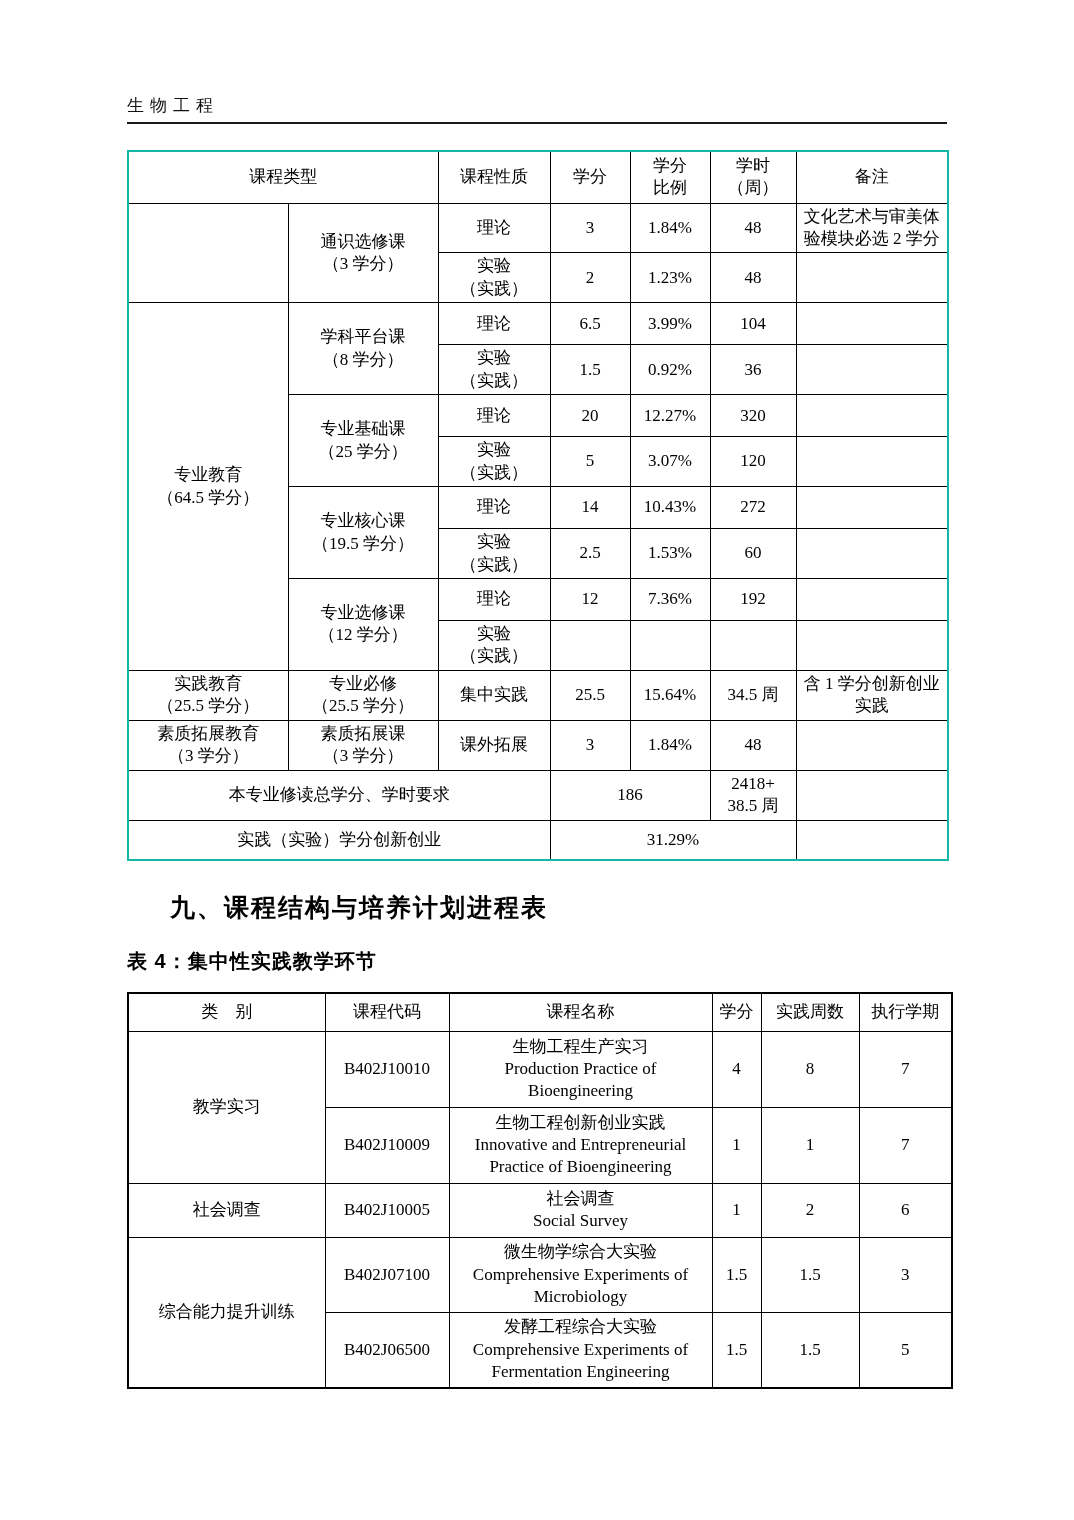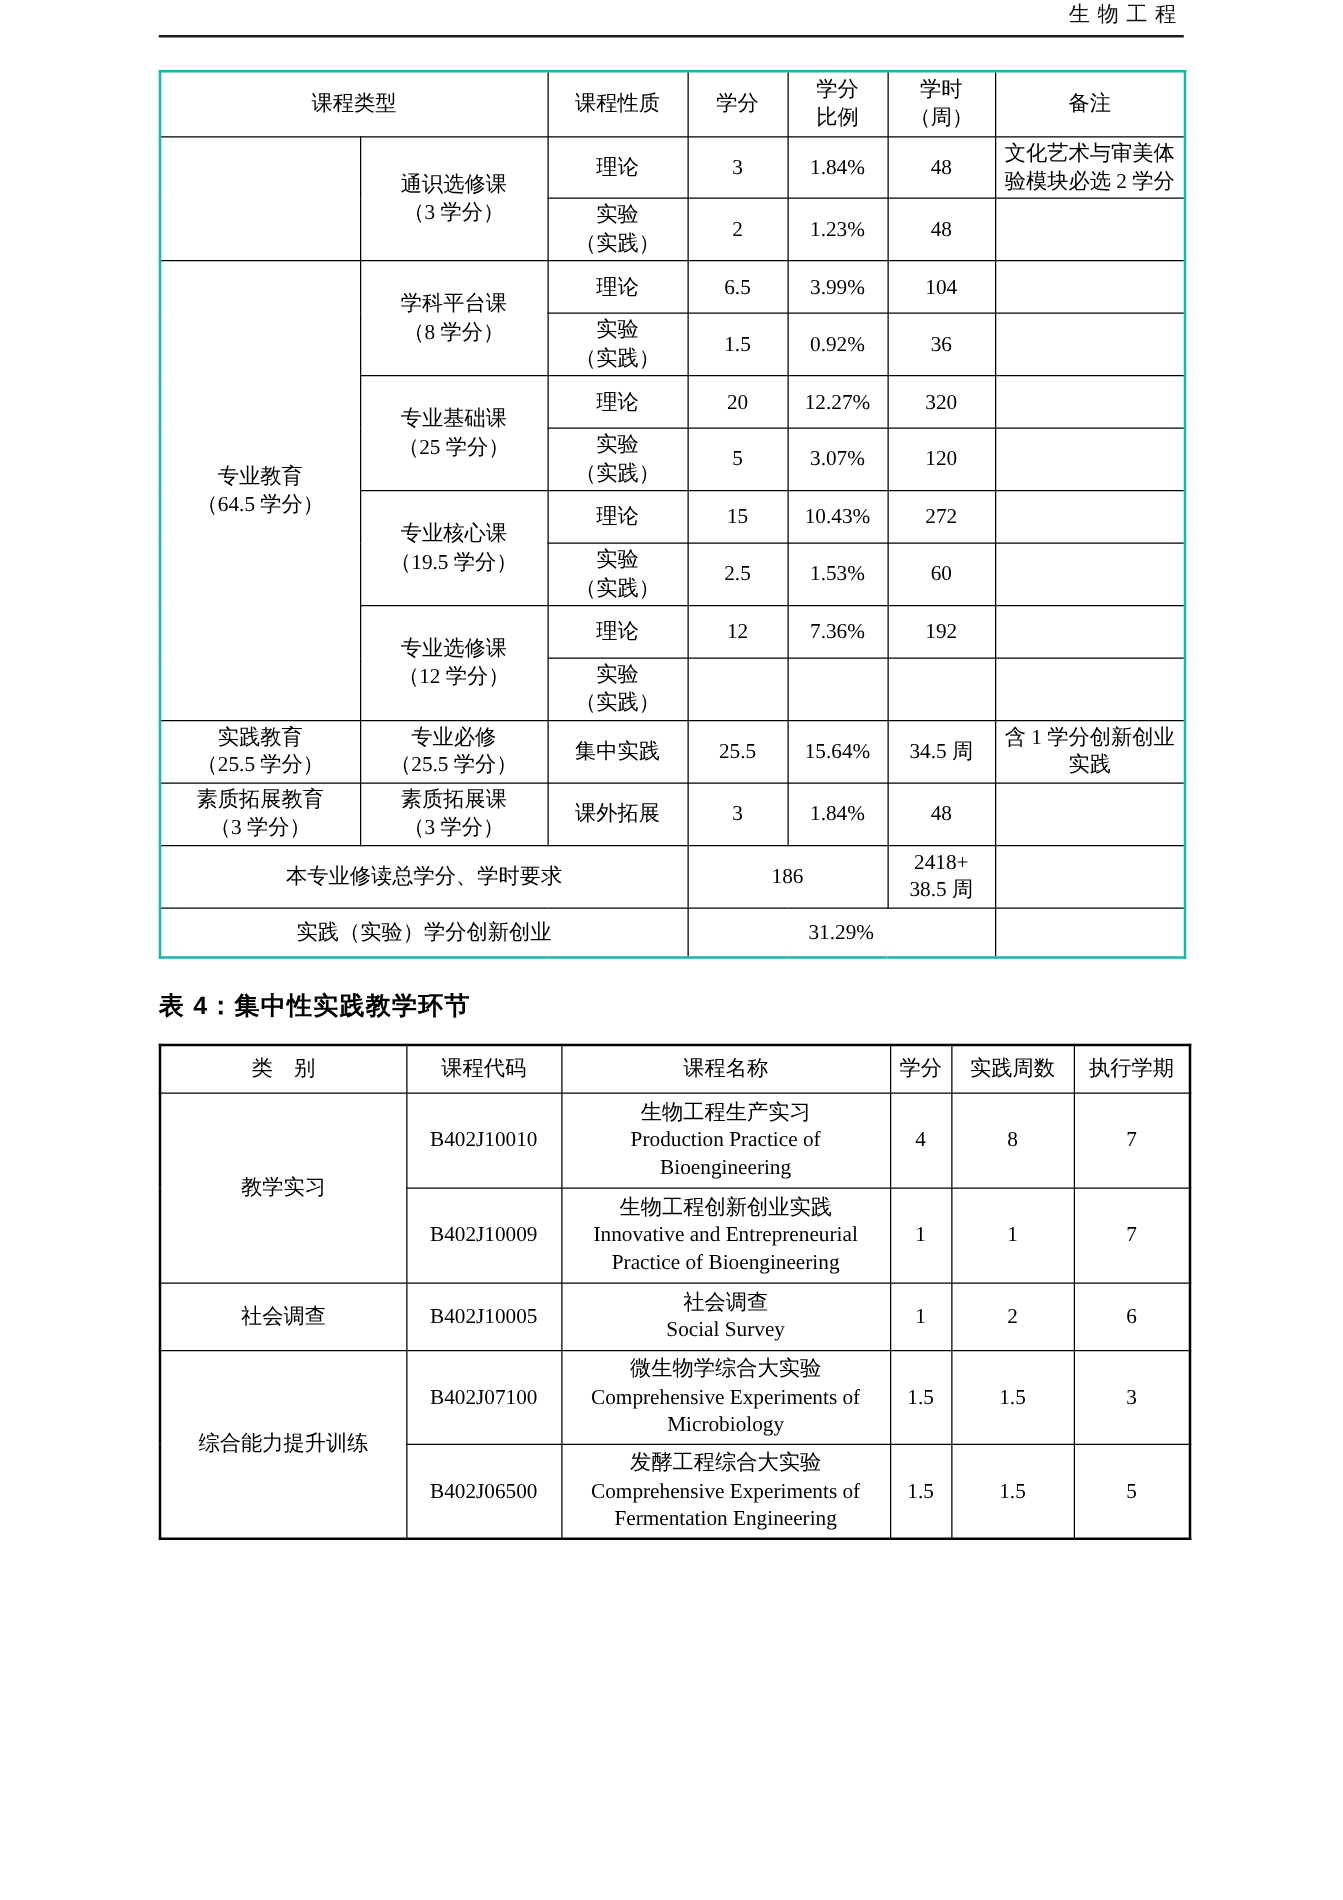--- a/index.html
+++ b/index.html
@@ -7,23 +7,24 @@
     position:relative;
     width:1074px;height:1520px;
     background:#ffffff;
     color:#000;
     font-family:"Liberation Serif","DejaVu Serif",serif;
     overflow:hidden;
   }
   
   .doc-header{
     margin:0 127px;
+    padding-top:94px;
     padding-bottom:5px;
     border-bottom:2px solid #1a1a1a;
-    text-align:right;
+    text-align:left;
   }
   .doc-header-title{
     font-size:17px;
     letter-spacing:6px;
     color:#111;
   }
   
   table{border-collapse:collapse;table-layout:fixed;}
   td,th{
     border:1px solid #000;
@@ -148,21 +149,21 @@
 （实践）</td>
         <td>5</td>
         <td>3.07%</td>
         <td>120</td>
         <td></td>
       </tr>
       <tr style="height:42px">
         <td rowspan="2">专业核心课
 （19.5 学分）</td>
         <td>理论</td>
-        <td>15</td>
+        <td>14</td>
         <td>10.43%</td>
         <td>272</td>
         <td></td>
       </tr>
       <tr style="height:45px">
         <td>实验
 （实践）</td>
         <td>2.5</td>
         <td>1.53%</td>
         <td>60</td>
@@ -216,20 +217,21 @@
         <td></td>
       </tr>
       <tr style="height:40px">
         <td colspan="3">实践（实验）学分创新创业</td>
         <td colspan="3">31.29%</td>
         <td></td>
       </tr>
     </tbody>
   </table>
 
+  <div class="section-heading">九、课程结构与培养计划进程表</div>
 
   <div class="table-caption">表 4：集中性实践教学环节</div>
 
   <table class="t2">
     <colgroup>
       <col style="width:197px">
         <col style="width:124px">
         <col style="width:263px">
       <col style="width:49px">
         <col style="width:98px">

